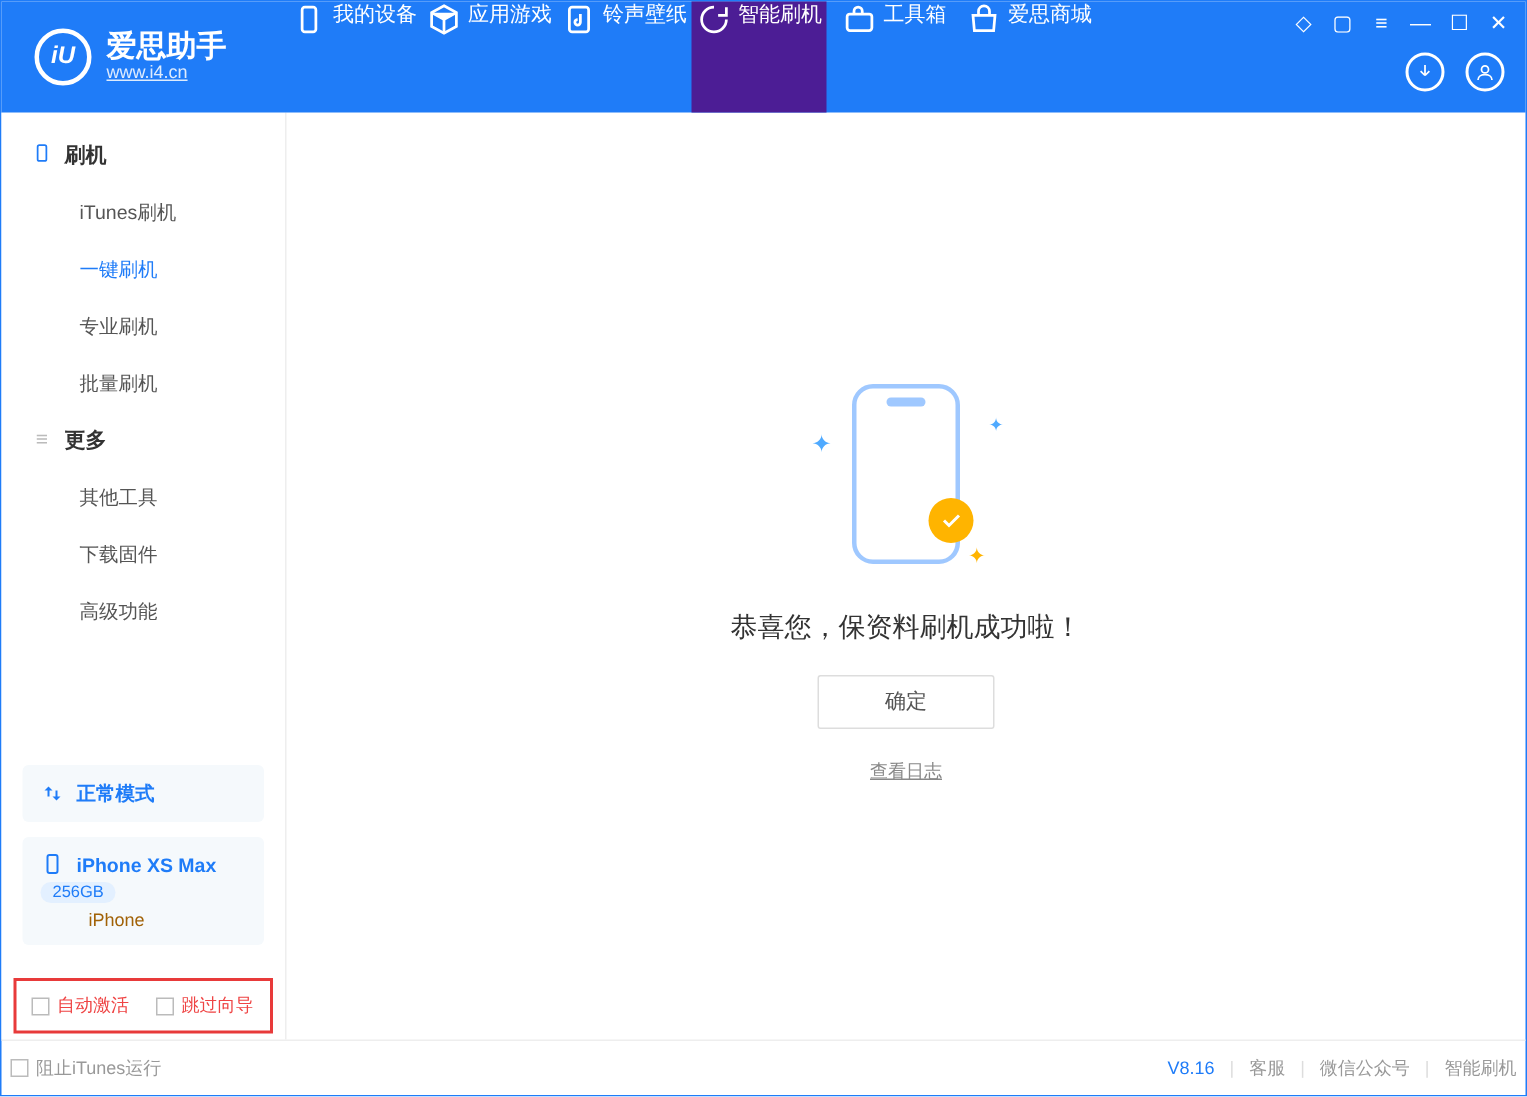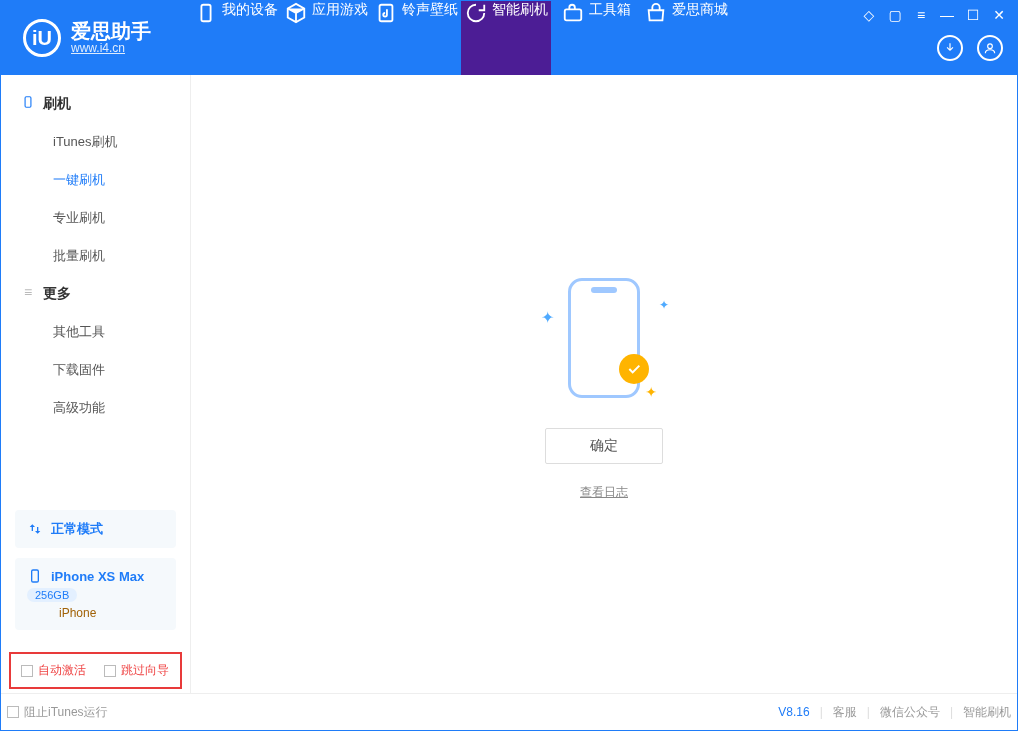--- a/index.html
+++ b/index.html
@@ -2,21 +2,21 @@
 <html><head>
 <meta charset="utf-8">
 <style>
 * { box-sizing: border-box; margin: 0; padding: 0; }
 body { font-family: "Microsoft YaHei", "PingFang SC", sans-serif; background: #fff; width: 1018px; height: 731px; overflow: hidden; }
 .window { width: 1018px; height: 731px; border: 1px solid #1f7cf8; display: flex; flex-direction: column; }
 
 
 .header { background: #1f7cf8; height: 74px; display: flex; align-items: stretch; color: #fff; position: relative; }
 .logo-block { display: flex; align-items: center; padding: 0 18px 0 22px; min-width: 190px; }
-.logo-circle { width: 38px; height: 38px; border: 3px solid #fff; border-radius: 50%; display: flex; align-items: center; justify-content: center; font-weight: bold; font-size: 20px; margin-right: 10px; }
+.logo-circle { width: 38px; height: 38px; border: 3px solid #fff; border-radius: 50%; display: flex; align-items: center; justify-content: center; font-weight: bold; font-size: 16px; font-style: italic; margin-right: 10px; }
 .logo-txt { display: flex; flex-direction: column; line-height: 1.1; }
 .logo-txt .main { font-size: 20px; font-weight: bold; }
 .logo-txt .sub { font-size: 12px; opacity: .85; text-decoration: underline; }
 
 .tabs { display: flex; }
 .tab { width: 90px; display: flex; flex-direction: row; align-items: flex-start; justify-content: center; gap: 4px; font-size: 14px; cursor: pointer; }
 .tab.active { background: #4c1d95; }
 .tab .tab-ico { width: 24px; height: 24px; display: flex; align-items: center; justify-content: center; }
 .tab .tab-ico svg { width: 22px; height: 22px; fill: #fff; stroke: #fff; }
 
@@ -223,20 +223,21 @@
           <span class="sparkle sp1">✦</span>
           <span class="sparkle sp2">✦</span>
           <span class="sparkle sp3">✦</span>
           <div class="phone"></div>
           <div class="check">
               <svg viewBox="0 0 24 24">
                 <path d="M5 12l5 5L20 7"></path>
               </svg>
             </div>
         </div>
+        <div class="result-title">恭喜您，保资料刷机成功啦！</div>
         <button class="ok-btn">确定</button>
         <span class="view-log">查看日志</span>
       </div>
     </div>
   </div>
 
   <div class="statusbar">
     <label class="chk">
       <span class="box"></span>
       <span>阻止iTunes运行</span>

